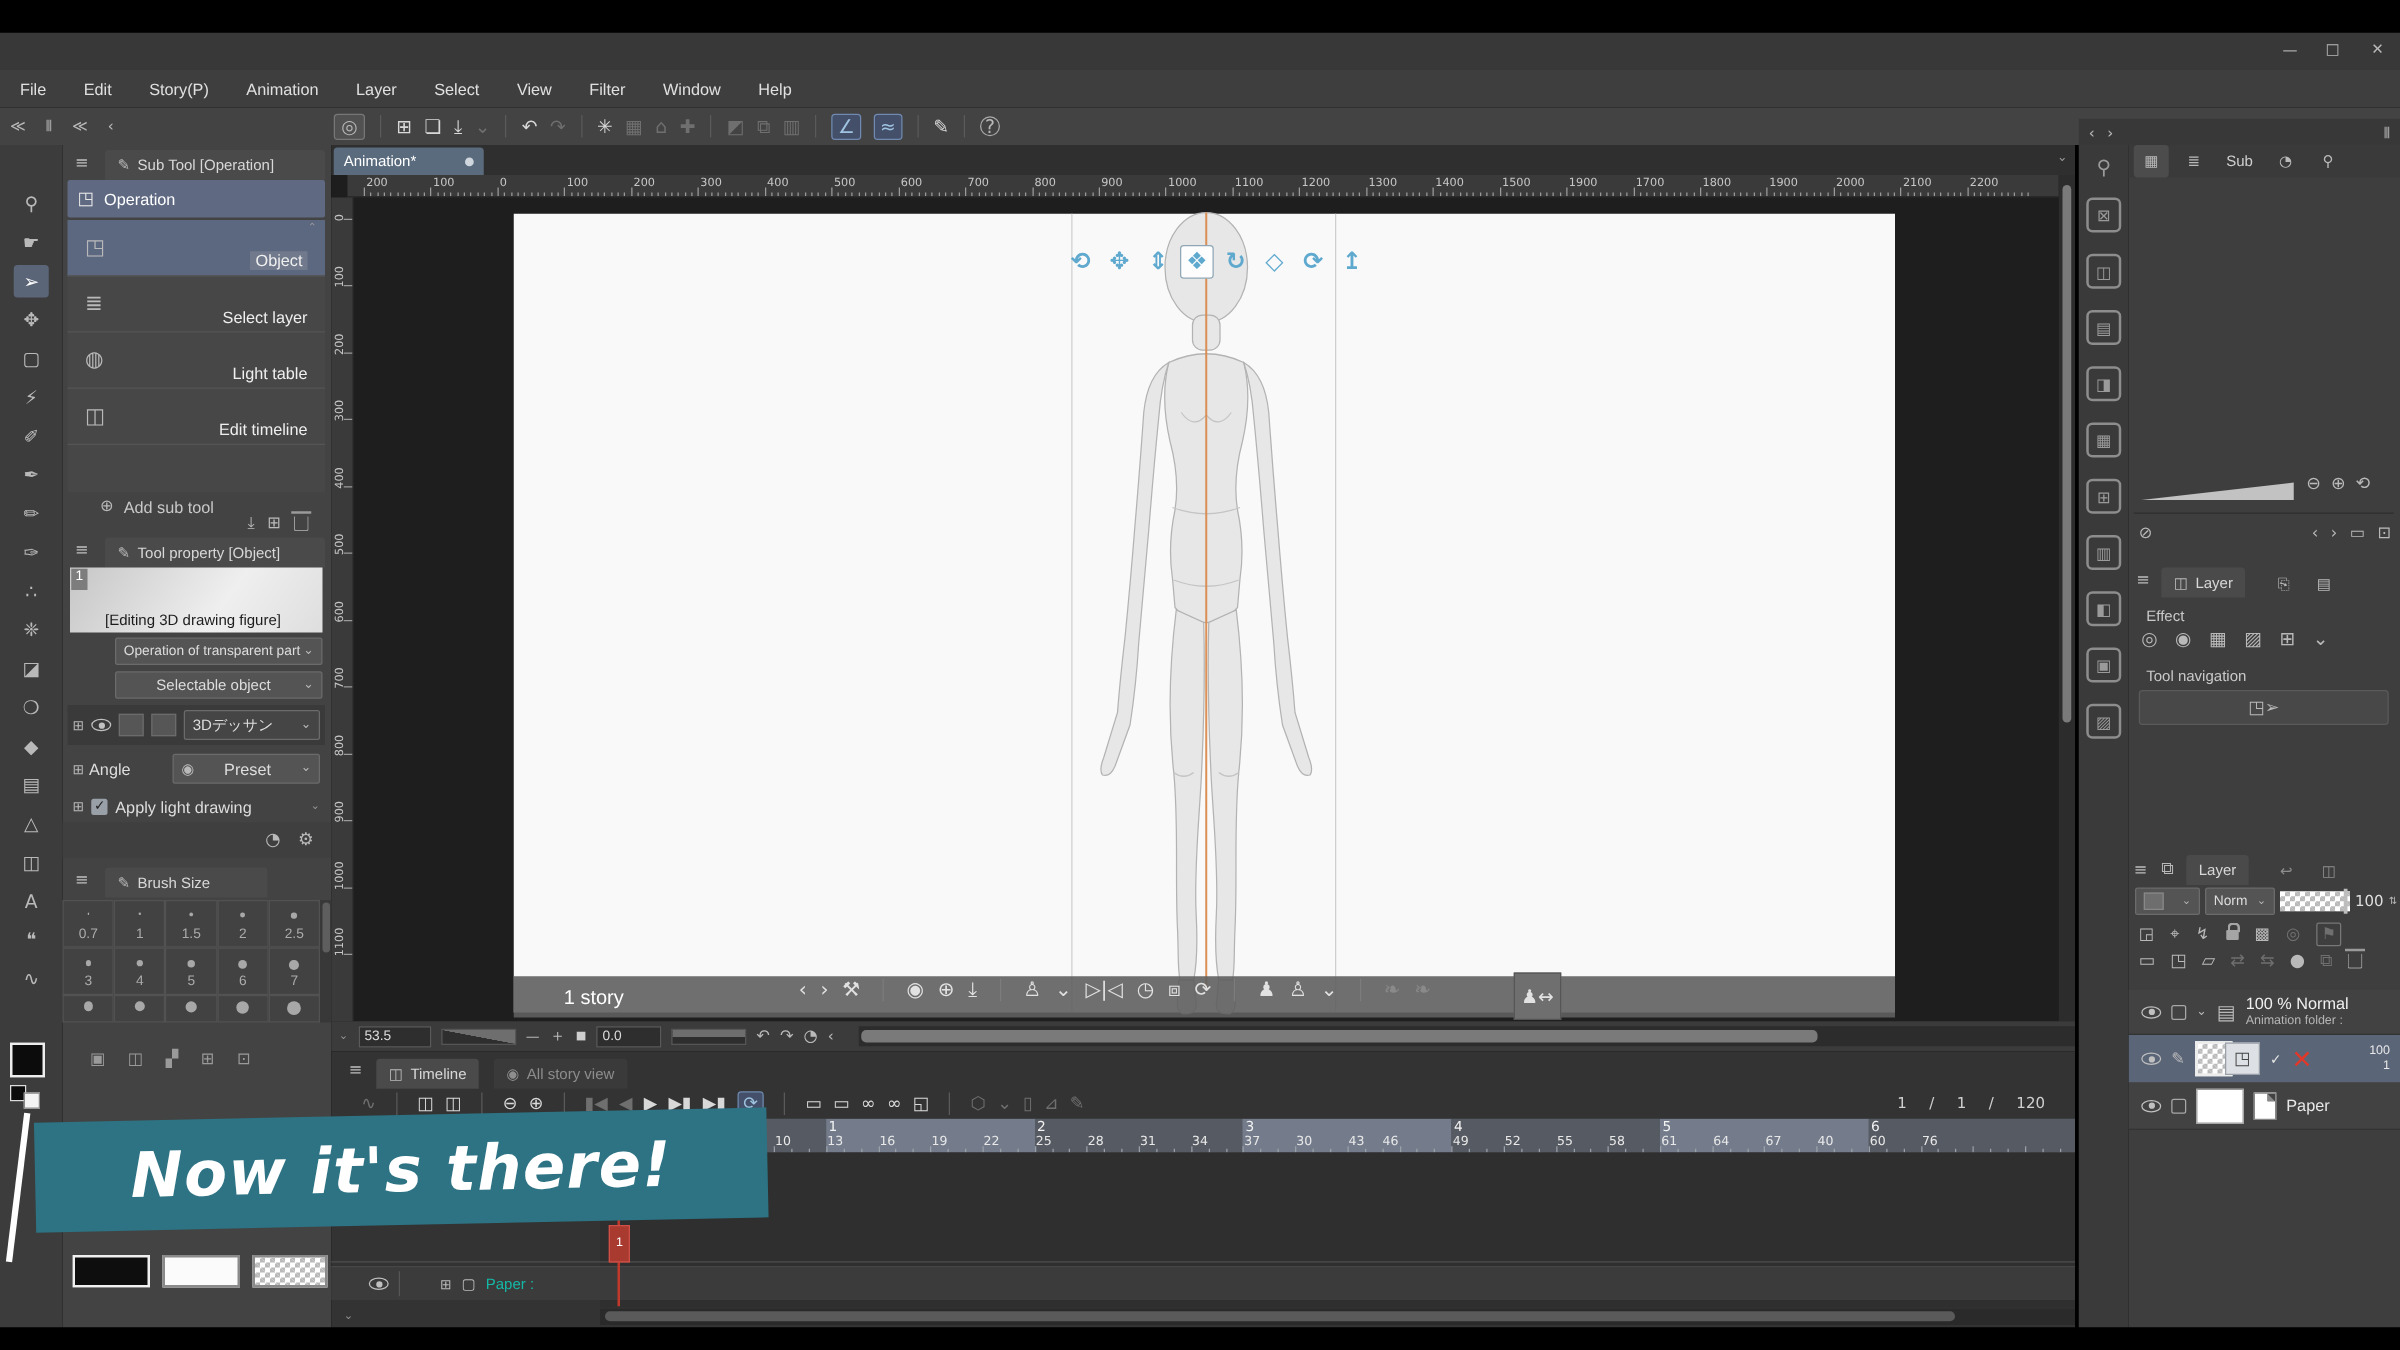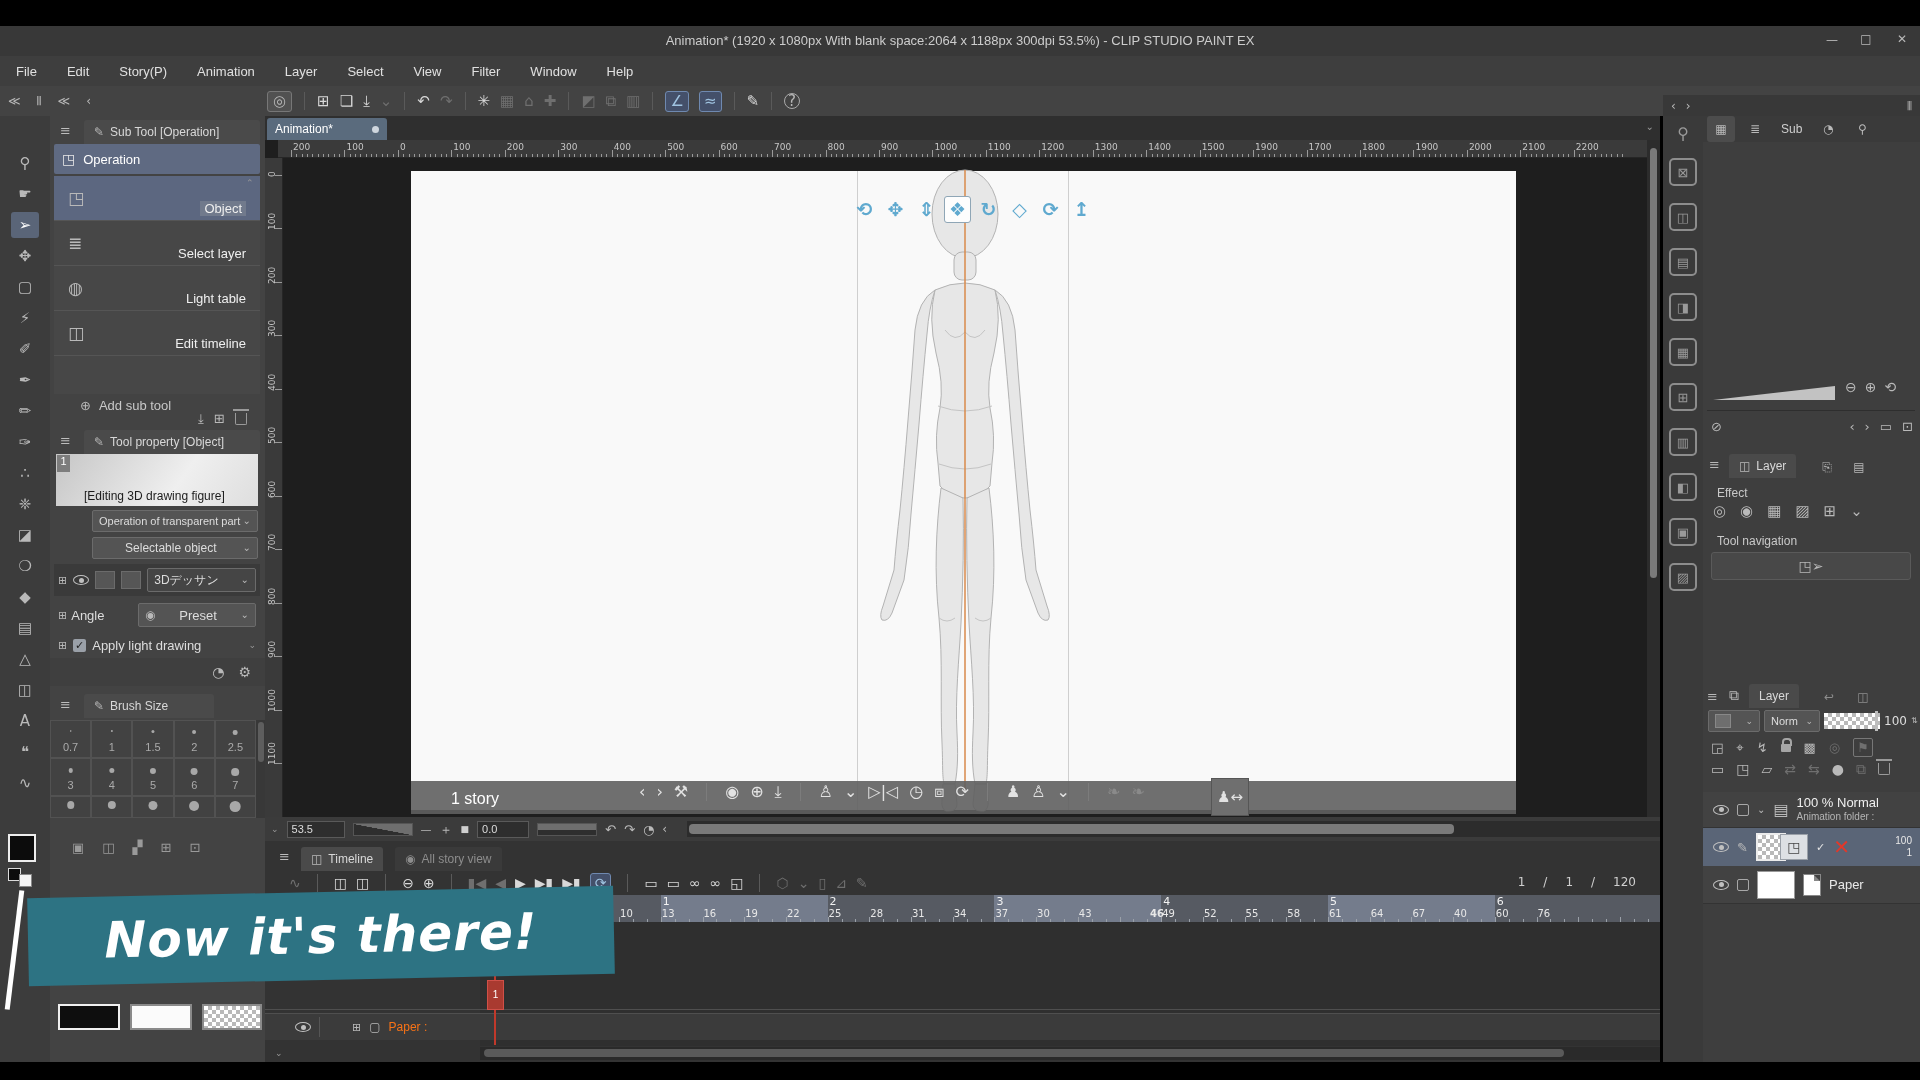--- a/index.html
+++ b/index.html
@@ -33,21 +33,20 @@
   .brush-cell .dot{position:absolute;top:9px;left:50%;transform:translate(-50%,0);background:#a8a8a8;border-radius:50%}
   .brush-cell .num{color:#ababab;font-size:11px;margin-bottom:4px}
   .blue-ic{color:#5fa9cf}
 </style>
 </head>
 <body>
 
 <div id="root">
 
   <div class="bar" style="top:26px;height:30px;background:#383838">
-    <div class="abs" style="left:0;right:0;top:7px;text-align:center;color:#cdcdcd;font-size:13px">Animation* (1920 x 1080px With blank space:2064 x 1188px 300dpi 53.5%)  - CLIP STUDIO PAINT EX</div>
     <span class="abs ic" style="left:1822px;top:8px;width:20px">—</span>
     <span class="abs ic" style="left:1856px;top:7px;width:20px">□</span>
     <span class="abs ic" style="left:1892px;top:7px;width:20px">✕</span>
   </div>
 
   <div class="bar flexrow" style="top:56px;height:30px;background:#3e3e3e;padding-left:14px;gap:26px" id="menubar">
       <span style="color: rgb(224, 224, 224); font-size: 13px; padding: 4px 2px;">File</span>
       <span style="color: rgb(224, 224, 224); font-size: 13px; padding: 4px 2px;">Edit</span>
       <span style="color: rgb(224, 224, 224); font-size: 13px; padding: 4px 2px;">Story(P)</span>
       <span style="color: rgb(224, 224, 224); font-size: 13px; padding: 4px 2px;">Animation</span>
@@ -824,21 +823,21 @@
         <span class="frame-num" style="left: 223.5px;">16</span>
         <span class="frame-num" style="left: 265.2px;">19</span>
         <span class="frame-num" style="left: 306.9px;">22</span>
         <span class="frame-num" style="left: 348.6px;">25</span>
         <span class="frame-num" style="left: 390.3px;">28</span>
         <span class="frame-num" style="left: 432px;">31</span>
         <span class="frame-num" style="left: 473.7px;">34</span>
         <span class="frame-num" style="left: 515.4px;">37</span>
         <span class="frame-num" style="left: 557.1px;">30</span>
         <span class="frame-num" style="left: 598.8px;">43</span>
-        <span class="frame-num" style="left: 670px; font-weight: bold;">46</span>
+        <span class="frame-num" style="left: 626px;">46</span>
         <span class="frame-num" style="left: 682.2px;">49</span>
         <span class="frame-num" style="left: 723.9px;">52</span>
         <span class="frame-num" style="left: 765.6px;">55</span>
         <span class="frame-num" style="left: 807.3px;">58</span>
         <span class="frame-num" style="left: 849px;">61</span>
         <span class="frame-num" style="left: 890.7px;">64</span>
         <span class="frame-num" style="left: 932.4px;">67</span>
         <span class="frame-num" style="left: 974.1px;">40</span>
         <span class="frame-num" style="left: 1015.8px;">60</span>
         <span class="frame-num" style="left: 1057.5px;">76</span>
@@ -930,21 +929,21 @@
 
     <div class="abs" style="left:215px;top:81px;width:1180px;height:124px;background:#2f2f2f"></div>
     <div class="abs" style="left:0;top:168px;width:1395px;height:1px;background:#4f4f4f"></div>
     <div class="abs" style="left:0;top:172px;width:1395px;height:1px;background:#4f4f4f"></div>
 
     <div class="abs flexrow" style="left:0;top:173px;width:1395px;height:26px;background:#3b3b3b;gap:8px;padding-left:30px">
       <span class="eye"></span>
       <span style="width:1px;height:20px;background:#555"></span>
       <span class="ic" style="font-size:11px;margin-left:24px">⊞</span>
       <span class="ic" style="font-size:12px">▢</span>
-      <span style="color:#f97316;font-size:12px">Paper :</span>
+      <span style="color:#14b8a6;font-size:12px">Paper :</span>
     </div>
 
     <div class="abs" style="left:229px;top:54px;width:2px;height:150px;background:#c0392b"></div>
     <div class="abs" style="left:222px;top:139px;width:17px;height:30px;background:#a93a30;border:1px solid #d05048;color:#fff;font-size:10px;text-align:center;line-height:28px">1</div>
 
     <div class="abs" style="left:215px;top:206px;width:1180px;height:13px;background:#2a2a2a">
       <div style="margin:2px 4px;width:1080px;height:8px;background:#5a5a5a;border-radius:4px"></div>
     </div>
     <div class="abs ic" style="left:10px;top:208px;font-size:9px;color:#999">⌄</div>
   </div>

